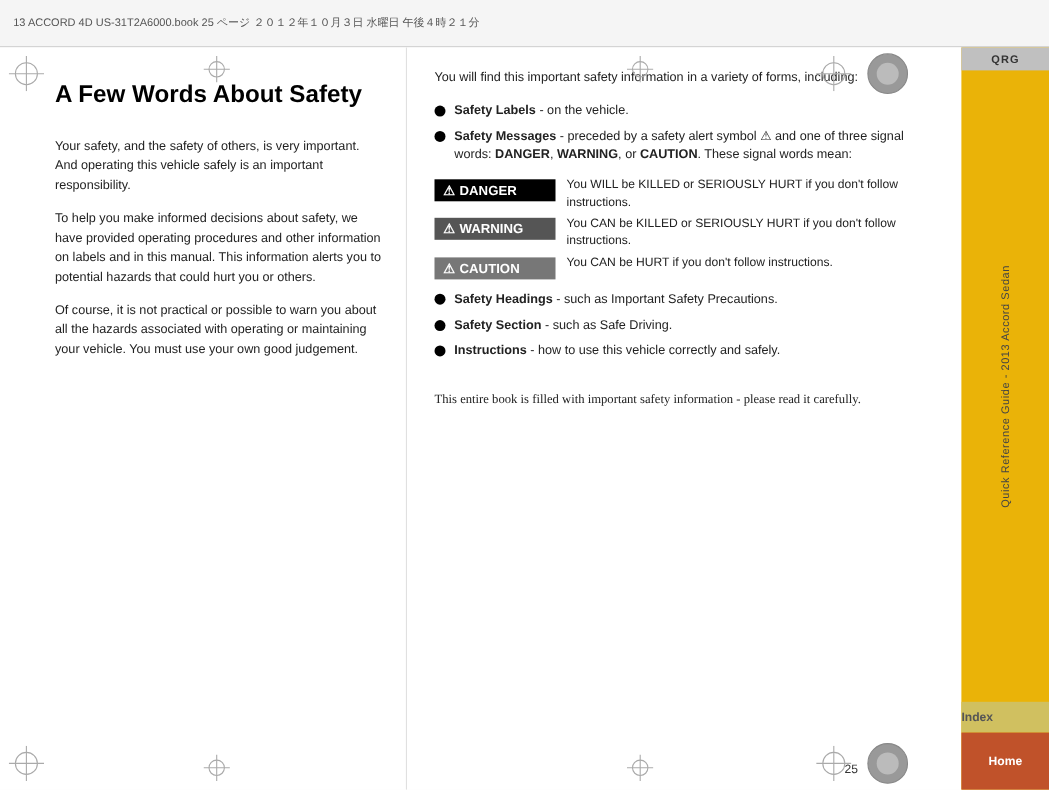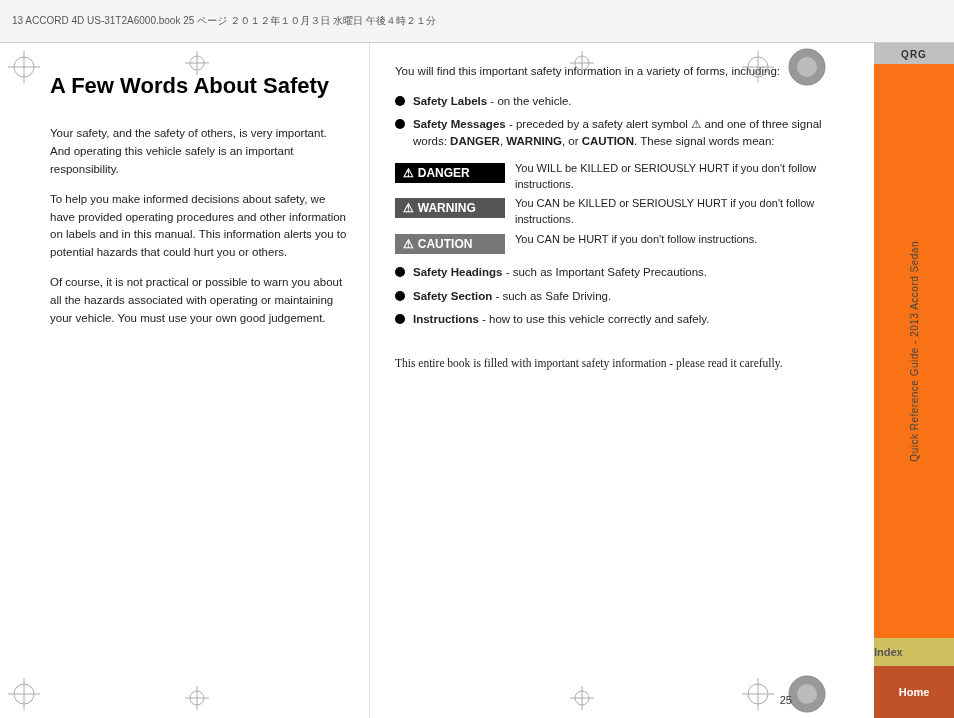--- a/index.html
+++ b/index.html
@@ -145,21 +145,21 @@
     .signal-text {
       font-size: 11px;
       line-height: 1.45;
       color: #222;
       flex: 1;
     }
 
     
     .right-sidebar {
       width: 80px;
-      background: #f97316;
+      background: #eab308;
       display: flex;
       flex-direction: column;
       align-items: center;
       position: relative;
     }
 
     .sidebar-qrg {
       background: #c0c0c0;
       width: 100%;
       text-align: center;
@@ -202,21 +202,21 @@
       text-align: center;
       padding: 20px 0;
       font-size: 11px;
       font-weight: bold;
       color: #fff;
     }
 
     .page-number {
       position: absolute;
       bottom: 12px;
-      right: 82px;
+      right: 94px;
       font-size: 11px;
       color: #333;
     }
 
     .signal-boxes-container {
       margin: 10px 0;
     }
   </style>
 </head>
 <body>

